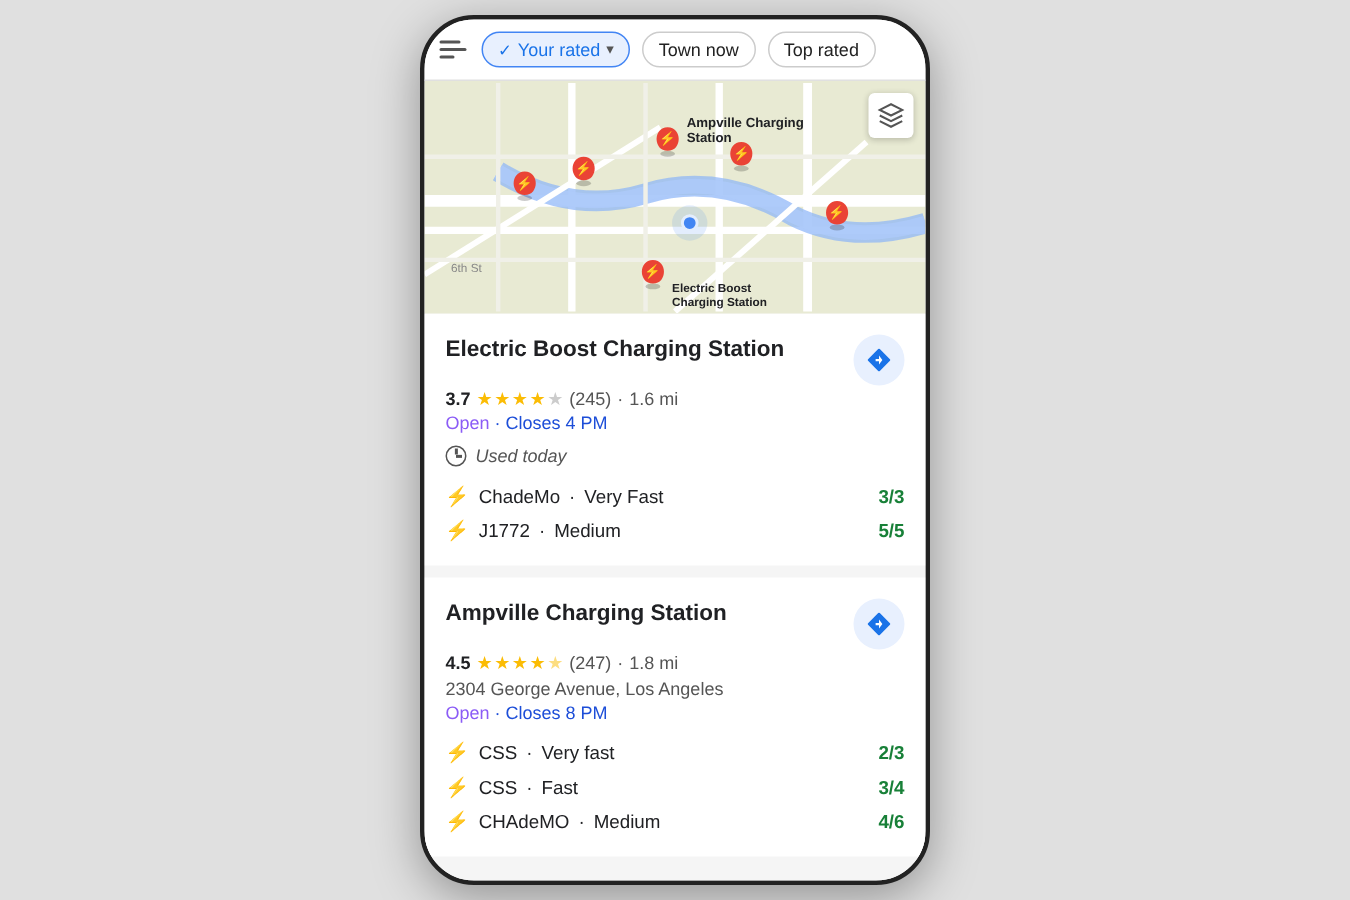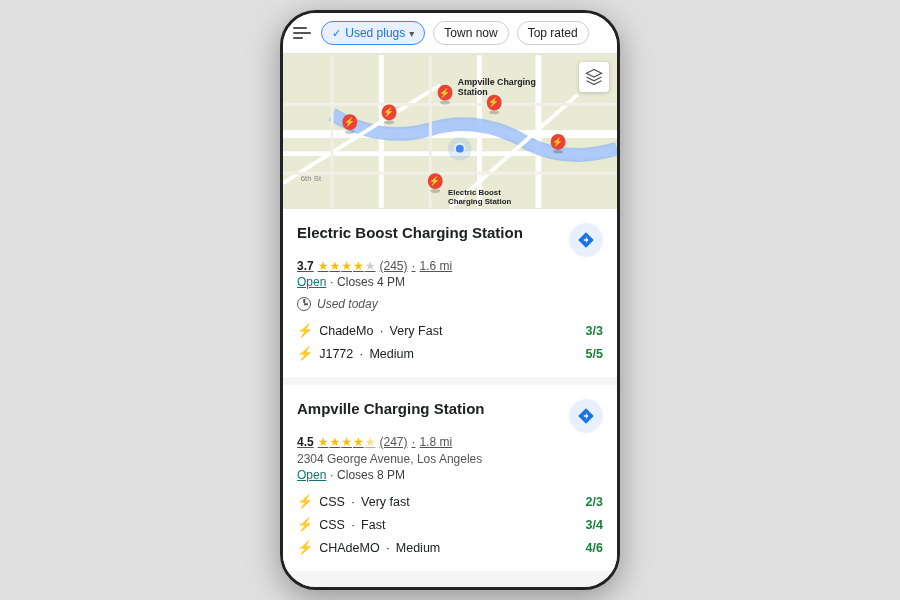--- a/index.html
+++ b/index.html
@@ -143,21 +143,20 @@
       width: 18px;
       height: 18px;
     }
     .card-rating {
       display: flex;
       align-items: flex-end;
       gap: 4px;
       margin-top: 2px;
       font-size: 12px;
       color: #555;
-      text-decoration: underline;
     }
     .stars {
       display: inline-flex;
       gap: 1px;
     }
     .star {
       color: #fbbc04;
       font-size: 12px;
     }
     .rating-num {
@@ -167,22 +166,22 @@
     }
     .card-address {
       font-size: 12px;
       color: #555;
       margin-top: 3px;
     }
     .card-status {
       font-size: 12px;
       margin-top: 2px;
     }
-    .open-text { color: #0f766e; font-weight: 500; text-decoration: underline; }
-    .close-time { color: #404040; }
+    .open-text { color: #8b5cf6; font-weight: 500; }
+    .close-time { color: #1d4ed8; }
     .used-today {
       display: flex;
       align-items: center;
       gap: 6px;
       font-size: 12px;
       color: #555;
       margin-top: 8px;
       font-style: italic;
     }
     .clock-icon {
@@ -247,21 +246,21 @@
 <div class="phone-frame">
 
   <div class="filter-bar">
     <div class="filter-icon">
       <span></span>
         <span></span>
         <span></span>
     </div>
     <div class="filter-chip active">
       <span class="check">✓</span>
-      <span>Used plugs</span>
+      <span>Your rated</span>
       <span class="arrow">▾</span>
     </div>
     <div class="filter-chip">
       <span>Town now</span>
     </div>
     <div class="filter-chip">
       <span>Top rated</span>
     </div>
   </div>
 

